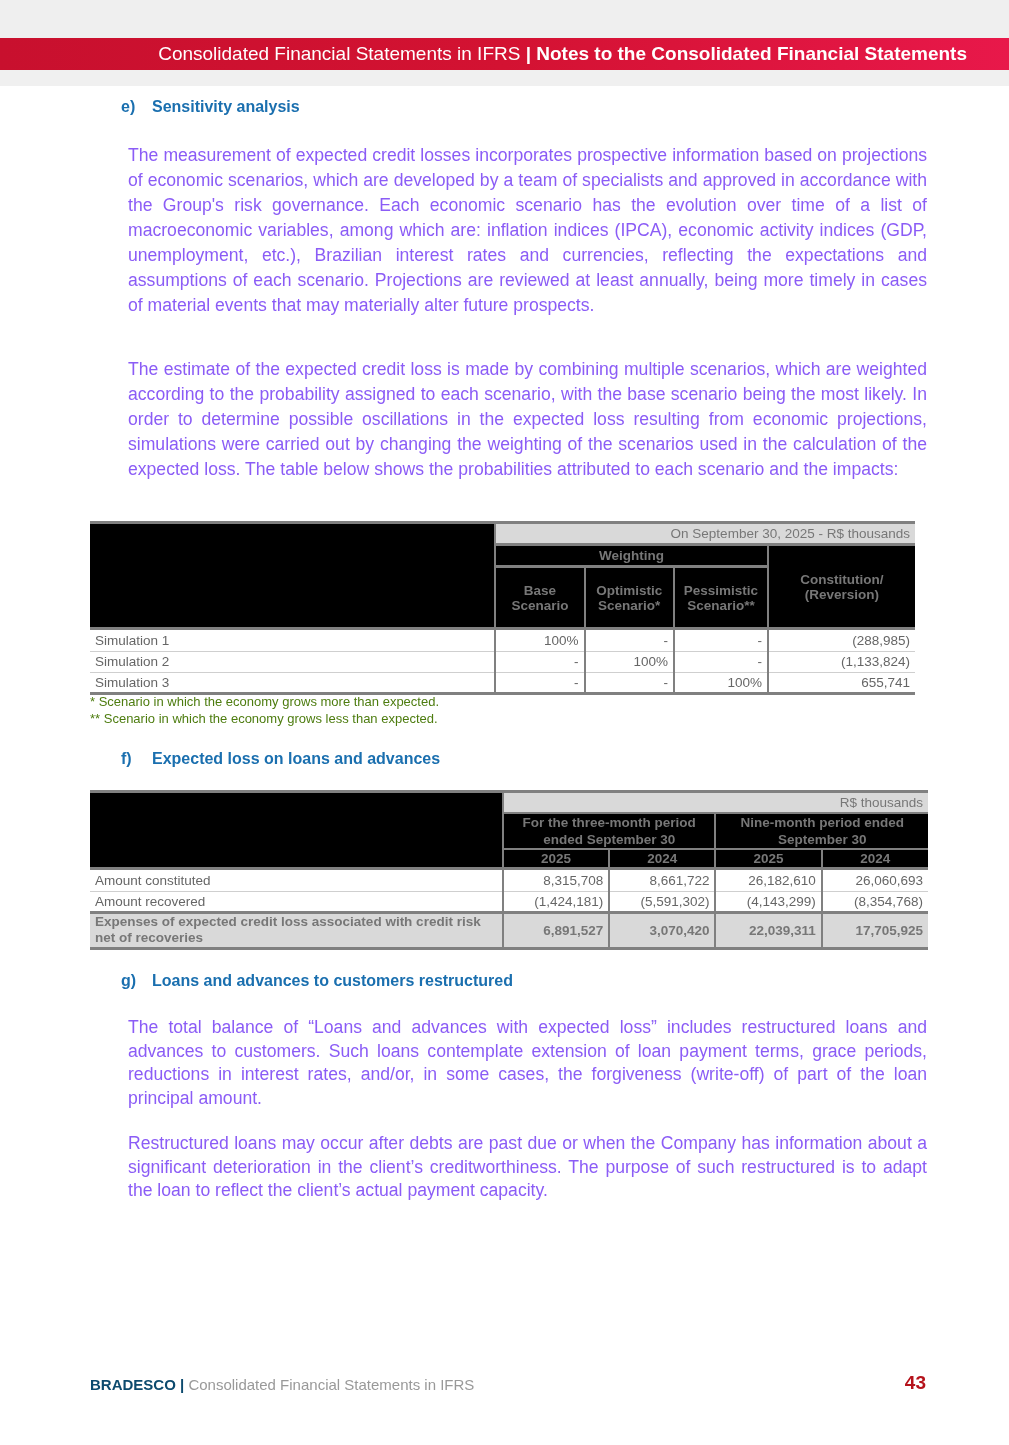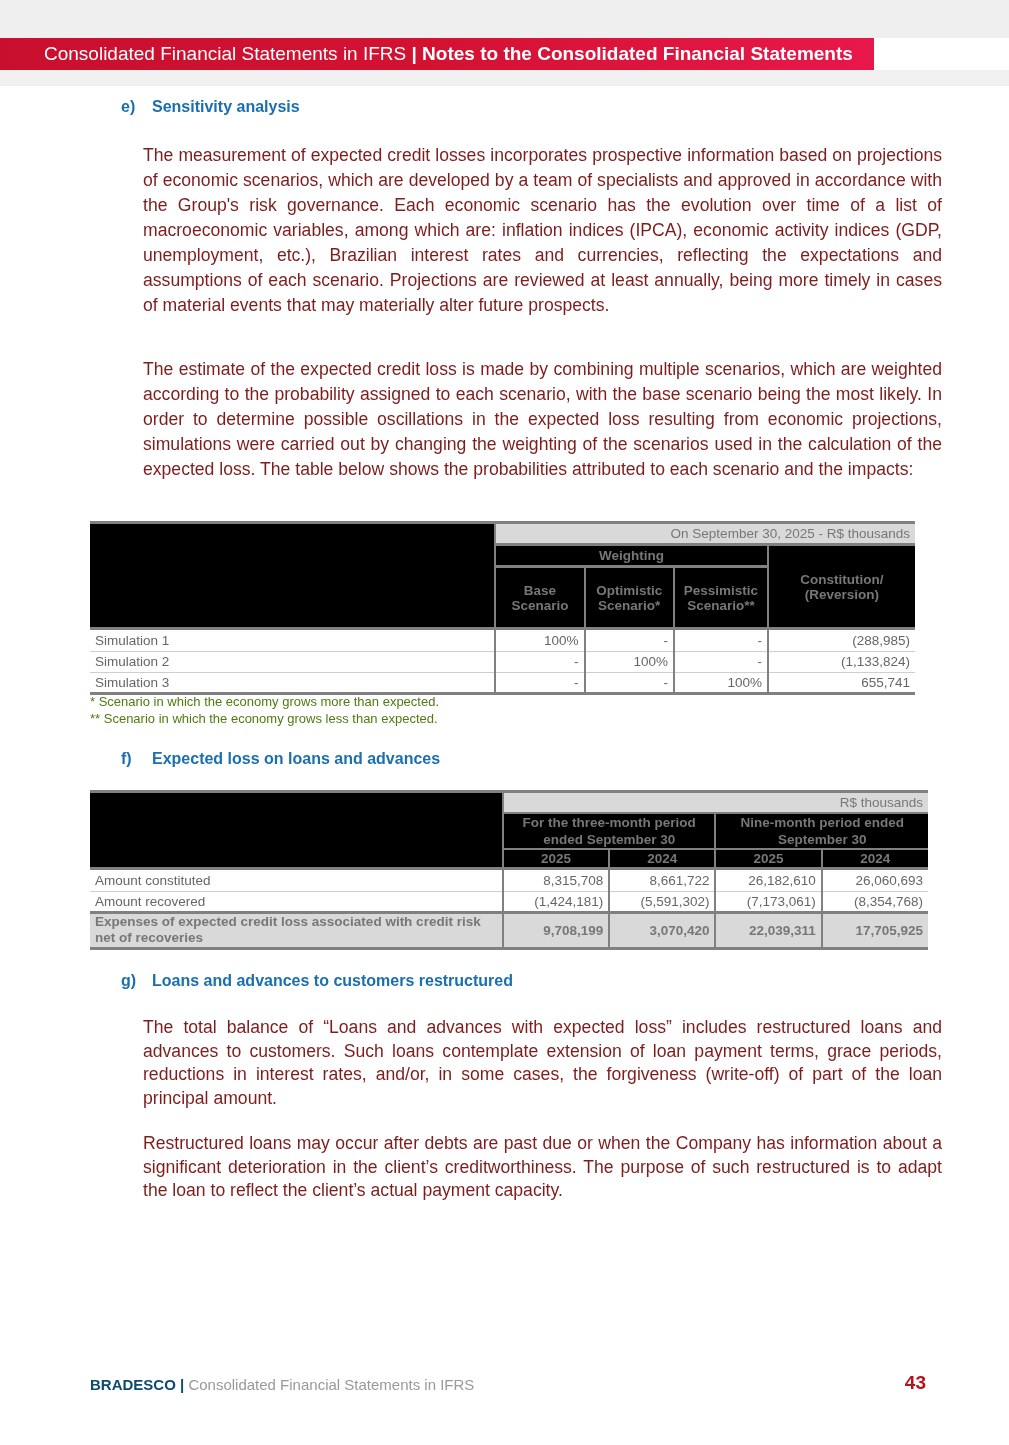--- a/index.html
+++ b/index.html
@@ -3,38 +3,38 @@
 <meta charset="utf-8">
 <style>
   * { box-sizing: border-box; margin: 0; padding: 0; }
   body {
     width: 1009px; height: 1445px; background: #ffffff;
     font-family: "Liberation Sans", sans-serif; color: #555555;
     position: relative; overflow: hidden;
   }
   .top-strip { position: absolute; left: 0; top: 0; width: 1009px; height: 38px; background: #efefef; }
   .banner {
-    position: absolute; left: 0; top: 38px; width: 874px; height: 32px;
+    position: absolute; left: 0; top: 38px; width: 1009px; height: 32px;
     background: linear-gradient(90deg, #c8102e 0%, #d31232 50%, #e8184a 100%);
     color: #ffffff; font-size: 19px; line-height: 32px; text-align: right; padding-right: 42px;
     white-space: nowrap;
     padding-left: 44px;
   }
   .banner .light { font-weight: normal; }
   .banner .bold { font-weight: bold; }
   .sub-strip { position: absolute; left: 0; top: 70px; width: 1009px; height: 16px; background: #f0f0f0; }
 
   .section-title {
     position: absolute; left: 121px; color: #1a6faf; font-weight: bold; font-size: 16px;
   }
   .section-title .letter { display: inline-block; width: 31px; }
 
   .para {
-    position: absolute; left: 143px; width: 799px; font-size: 17.6px; line-height: 25px;
-    text-align: justify; color: #7f1d1d;
+    position: absolute; left: 128px; width: 799px; font-size: 17.6px; line-height: 25px;
+    text-align: justify; color: #8b5cf6;
   }
   .para2 { line-height: 23.5px; }
 
   table { border-collapse: collapse; position: absolute; font-size: 13.5px; color: #666; }
   td, th { padding: 0 5px; }
   .hdr { background: #000000; color: #777; font-weight: bold; text-align: center; }
   .hdr-unit { background: #d9d9d9; color: #777; font-weight: normal; text-align: right; }
   .num { text-align: right; }
   .lbl { text-align: left; }
 
@@ -152,26 +152,26 @@
     <td class="lbl">Amount constituted</td>
     <td class="num vsep">8,315,708</td>
     <td class="num vsep">8,661,722</td>
     <td class="num vsep">26,182,610</td>
     <td class="num vsep">26,060,693</td>
   </tr>
   <tr class="body">
     <td class="lbl">Amount recovered</td>
     <td class="num vsep">(1,424,181)</td>
     <td class="num vsep">(5,591,302)</td>
-    <td class="num vsep">(7,173,061)</td>
+    <td class="num vsep">(4,143,299)</td>
     <td class="num vsep">(8,354,768)</td>
   </tr>
   <tr class="total">
     <td class="lbl">Expenses of expected credit loss associated with credit risk net of recoveries</td>
-    <td class="num vsep">9,708,199</td>
+    <td class="num vsep">6,891,527</td>
     <td class="num vsep">3,070,420</td>
     <td class="num vsep">22,039,311</td>
     <td class="num vsep">17,705,925</td>
   </tr>
 </tbody>
   </table>
 
 <div class="section-title" style="top:972px;">
   <span class="letter">g)</span><span>Loans and advances to customers restructured</span>
 </div>

